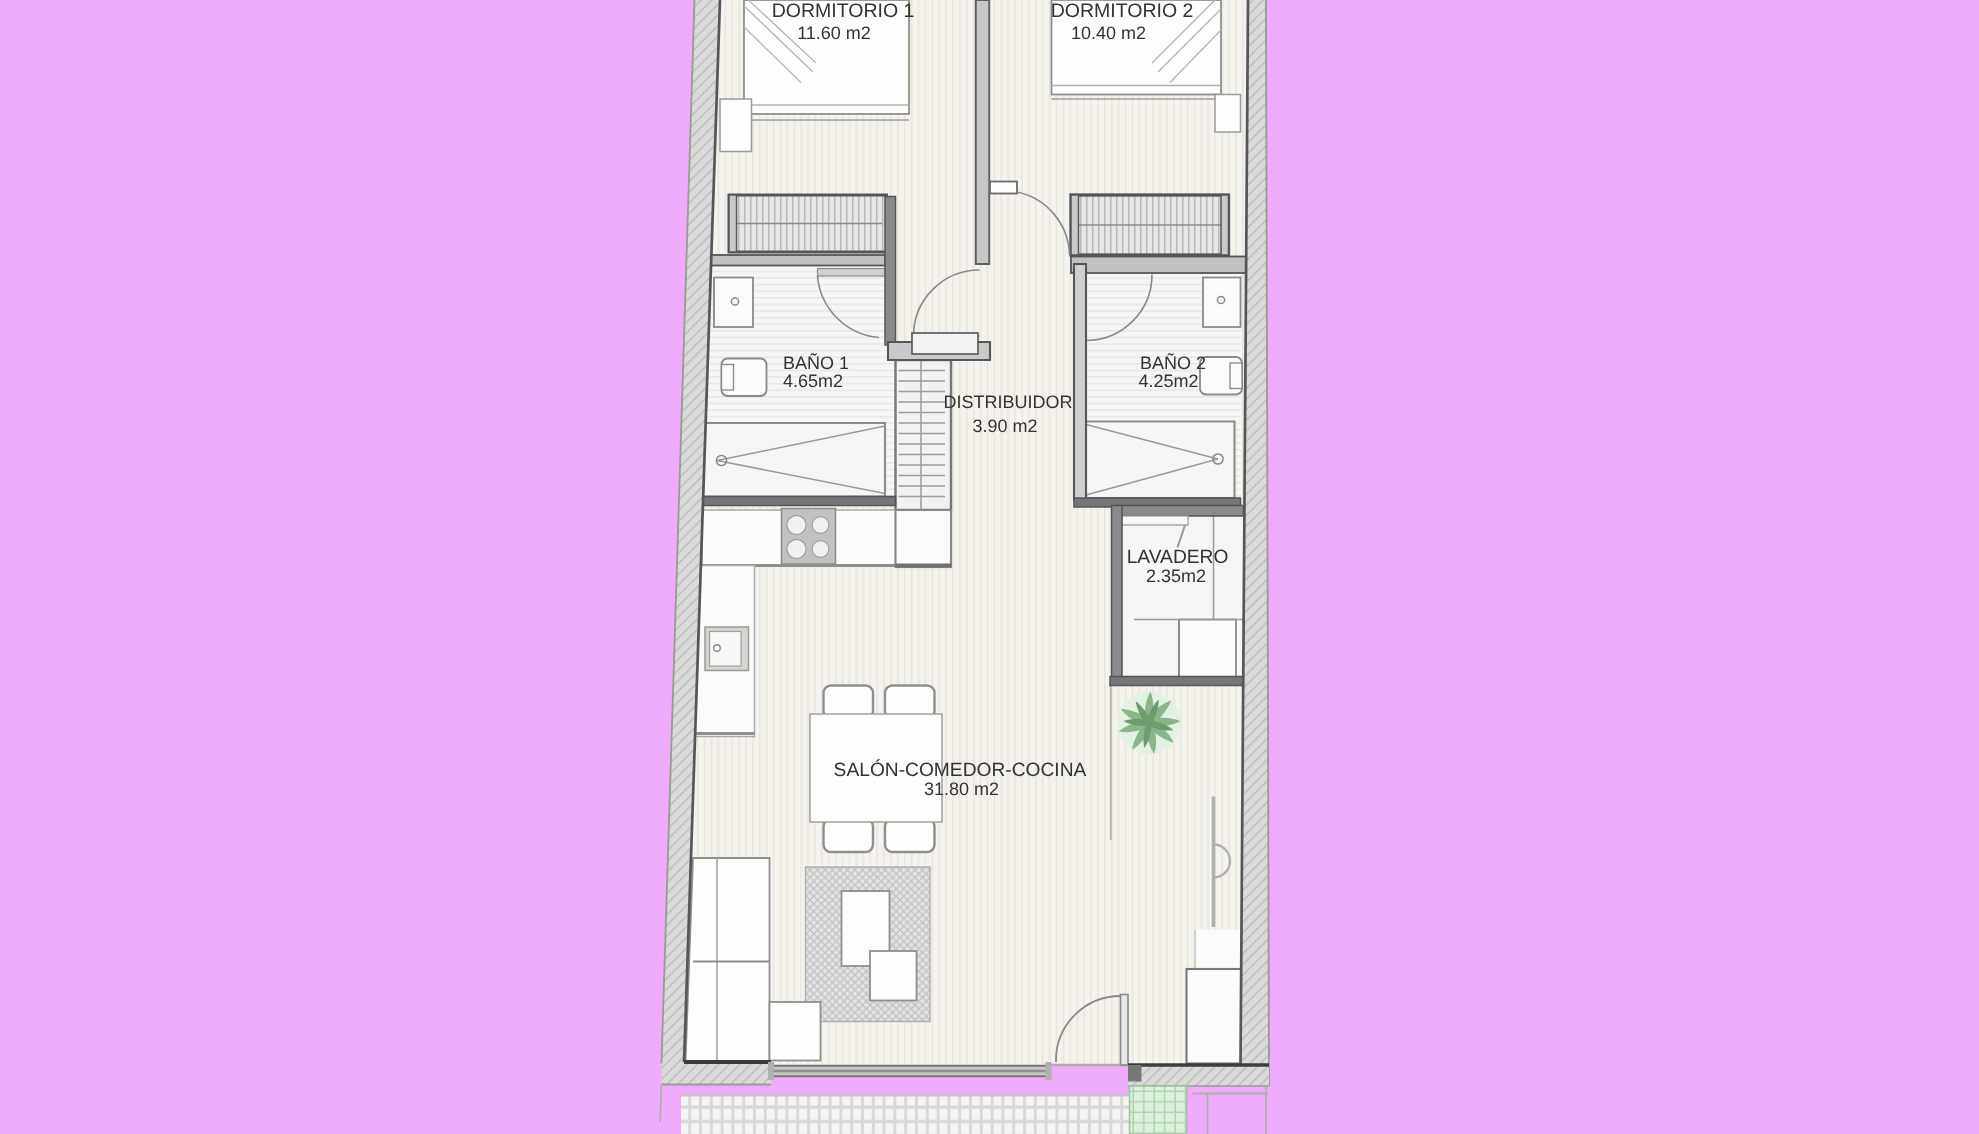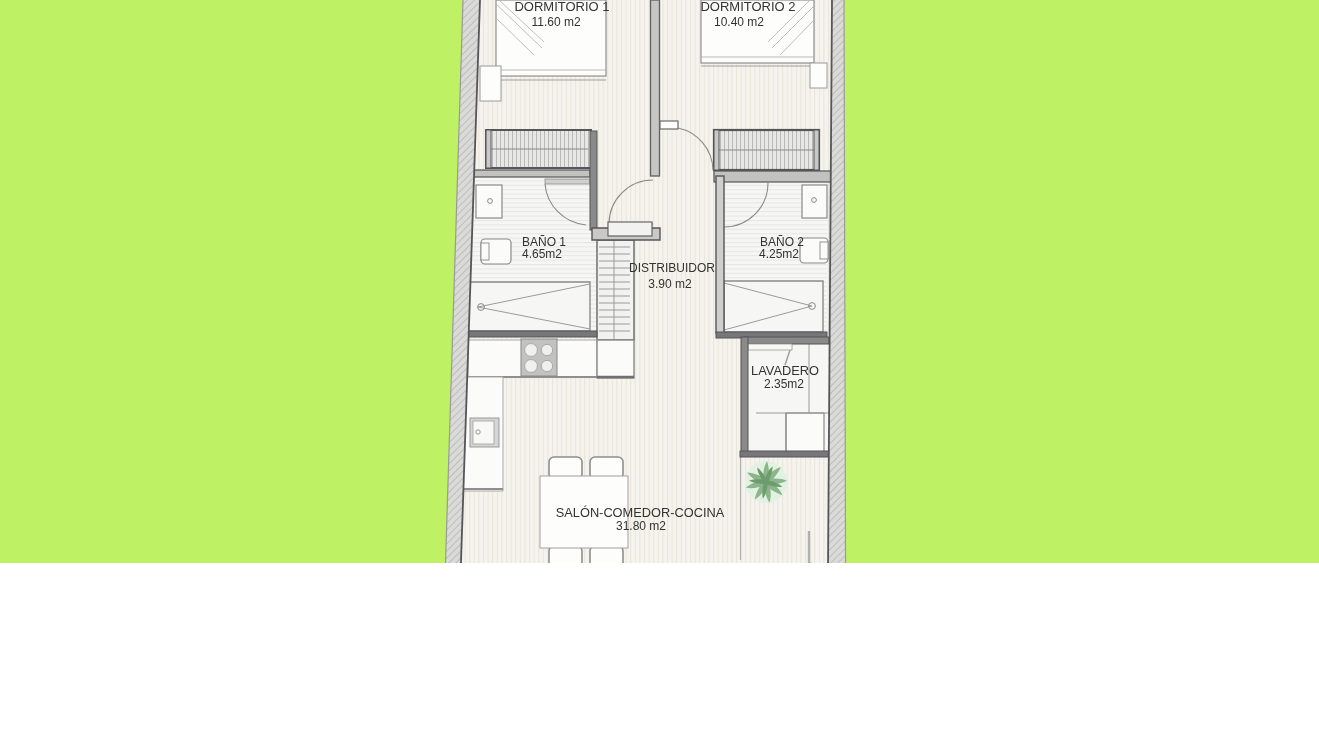--- a/index.html
+++ b/index.html
@@ -1,16 +1,16 @@
 <!DOCTYPE html>
 <html><head>
 <meta charset="utf-8">
 <style>
   html,body{margin:0;padding:0;background:#ffffff;}
-  #stage{width:1319px;height:563px;position:relative;overflow:hidden;background:#bef264;}
+  #stage{width:1319px;height:756px;position:relative;overflow:hidden;background:#f0abfc;}
   svg{position:absolute;left:0;top:0;filter:blur(0.4px);}
   text{font-family:"Liberation Sans", sans-serif;fill:#333331;}
 </style>
 </head>
 <body>
 <div id="stage">
 <svg width="1319" height="756" viewBox="0 0 1319 756">
 <defs>
   <pattern id="pV" width="4.6" height="8" patternUnits="userSpaceOnUse">
     <rect width="4.6" height="8" fill="#f5f3ed"></rect>

